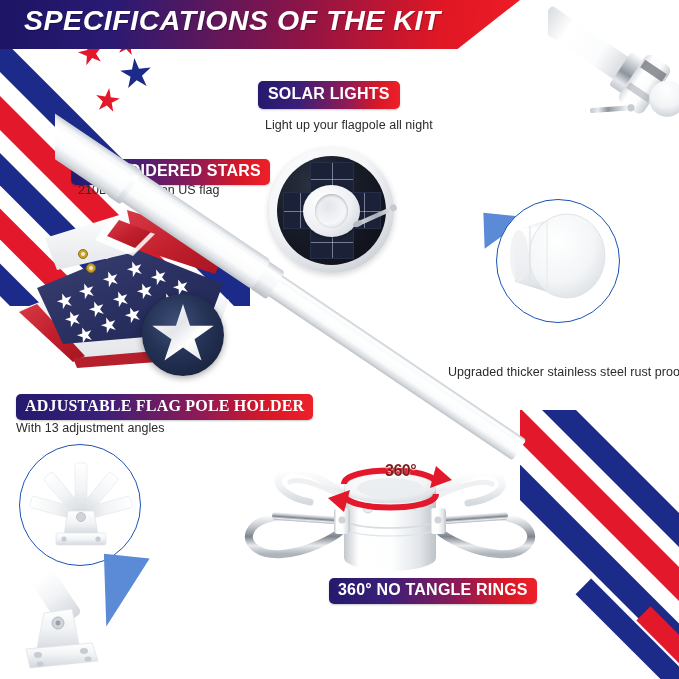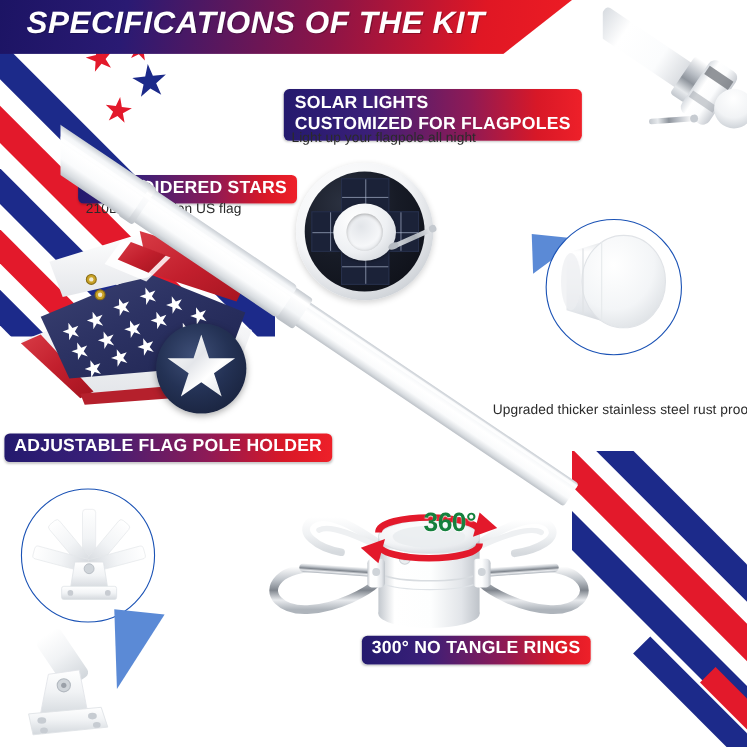--- a/index.html
+++ b/index.html
@@ -129,23 +129,23 @@
     box-shadow: 0 2px 7px rgba(0,0,0,0.35);
   }
   .emb-star {
     position: absolute;
     -webkit-clip-path: polygon(50% 0%, 61% 35%, 98% 35%, 68% 57%, 79% 91%, 50% 70%, 21% 91%, 32% 57%, 2% 35%, 39% 35%);
     clip-path: polygon(50% 0%, 61% 35%, 98% 35%, 68% 57%, 79% 91%, 50% 70%, 21% 91%, 32% 57%, 2% 35%, 39% 35%);
     background: linear-gradient(135deg, #ffffff 0%, #e4e6ea 40%, #ffffff 60%, #cfd3d9 100%);
   }
   .ring-label-360 {
     position: absolute;
-    color: #15803d;
+    color: #7f1d1d;
     font-weight: bold;
-    font-size: 24px;
+    font-size: 16px;
     letter-spacing: -0.5px;
     text-shadow: 0 1px 1px rgba(255,255,255,0.9);
     white-space: nowrap;
   }
 </style>
 </head>
 <body>
 
 <div id="stage">
 
@@ -229,21 +229,20 @@
 
       <g transform="rotate(52 100 100)">
         <rect x="96" y="96" width="5" height="40" rx="2" fill="url(#chromeG)"></rect>
         <circle cx="98.5" cy="95" r="3.6" fill="#c6cbd1"></circle>
       </g>
     </g>
   </svg>
 
   <div class="badge two-line" style="left:258px;top:81px;">
     <span>SOLAR LIGHTS</span><br>
-    <span>CUSTOMIZED FOR FLAGPOLES</span>
   </div>
   <div class="subtitle" style="left:265px;top:118px;">Light up your flagpole all night</div>
 
   <div>
     <div class="solar-outer" style="left:269px;top:148px;width:125px;height:125px;"></div>
     <div class="solar-face" style="left:277px;top:156px;width:109px;height:109px;"></div>
     <div class="solar-panel v h" style="left:310px;top:162px;width:44px;height:34px;"></div>
     <div class="solar-panel v h" style="left:310px;top:225px;width:44px;height:34px;"></div>
     <div class="solar-panel v h" style="left:283px;top:192px;width:34px;height:37px;"></div>
     <div class="solar-panel v h" style="left:347px;top:192px;width:34px;height:37px;"></div>
@@ -408,21 +407,22 @@
       <path d="M18,30 L70,14 L70,98 L18,82 Z" fill="url(#cylSide)"></path>
       <ellipse cx="70" cy="56" rx="38" ry="42" fill="url(#cylFace)" stroke="#e0e3e7" stroke-width="1"></ellipse>
       <ellipse cx="22" cy="56" rx="9" ry="26" fill="#eceef1" opacity="0.7"></ellipse>
       <line x1="33" y1="26" x2="33" y2="86" stroke="#dfe2e6" stroke-width="1.2"></line>
       <line x1="50" y1="20" x2="50" y2="92" stroke="#e6e9ec" stroke-width="1"></line>
     </svg>
   </div>
 
   <div class="subtitle" style="left:448px;top:365px;">Upgraded thicker stainless steel rust proof</div>
 
-  <div class="badge" style="left:4px;top:394px;">ADJUSTABLE FLAG POLE HOLDER</div>
+  <div class="badge" style="left:16px;top:394px;font-family:Liberation Serif, serif;">ADJUSTABLE FLAG POLE HOLDER</div>
+  <div class="subtitle" style="left:16px;top:421px;">With 13 adjustment angles</div>
 
   <div class="mag-circle" style="left:19px;top:444px;width:122px;height:122px;">
     <svg width="122" height="122" viewBox="0 0 122 122">
       <defs>
         <linearGradient id="armG" x1="0" y1="0" x2="0" y2="1">
           <stop offset="0%" stop-color="#ffffff"></stop>
           <stop offset="50%" stop-color="#f2f4f6"></stop>
           <stop offset="100%" stop-color="#d4d8dd"></stop>
         </linearGradient>
       </defs>
@@ -535,15 +535,15 @@
     <circle cx="130" cy="68" r="2" fill="#d8dce0"></circle>
 
     <path d="M106,44 C106,26 198,26 198,44" fill="none" stroke="#e3192b" stroke-width="6" stroke-linecap="butt"></path>
     <polygon points="198,26 214,40 192,48" fill="#e3192b"></polygon>
     <path d="M198,54 C198,72 106,72 106,54" fill="none" stroke="#e3192b" stroke-width="6" stroke-linecap="butt"></path>
     <polygon points="106,72 90,58 112,50" fill="#e3192b"></polygon>
   </svg>
 
   <div class="ring-label-360" style="left:385px;top:462px;">360°</div>
 
-  <div class="badge" style="left:329px;top:578px;">300° NO TANGLE RINGS</div>
+  <div class="badge" style="left:329px;top:578px;">360° NO TANGLE RINGS</div>
 
 </div>
 
 </body></html>

